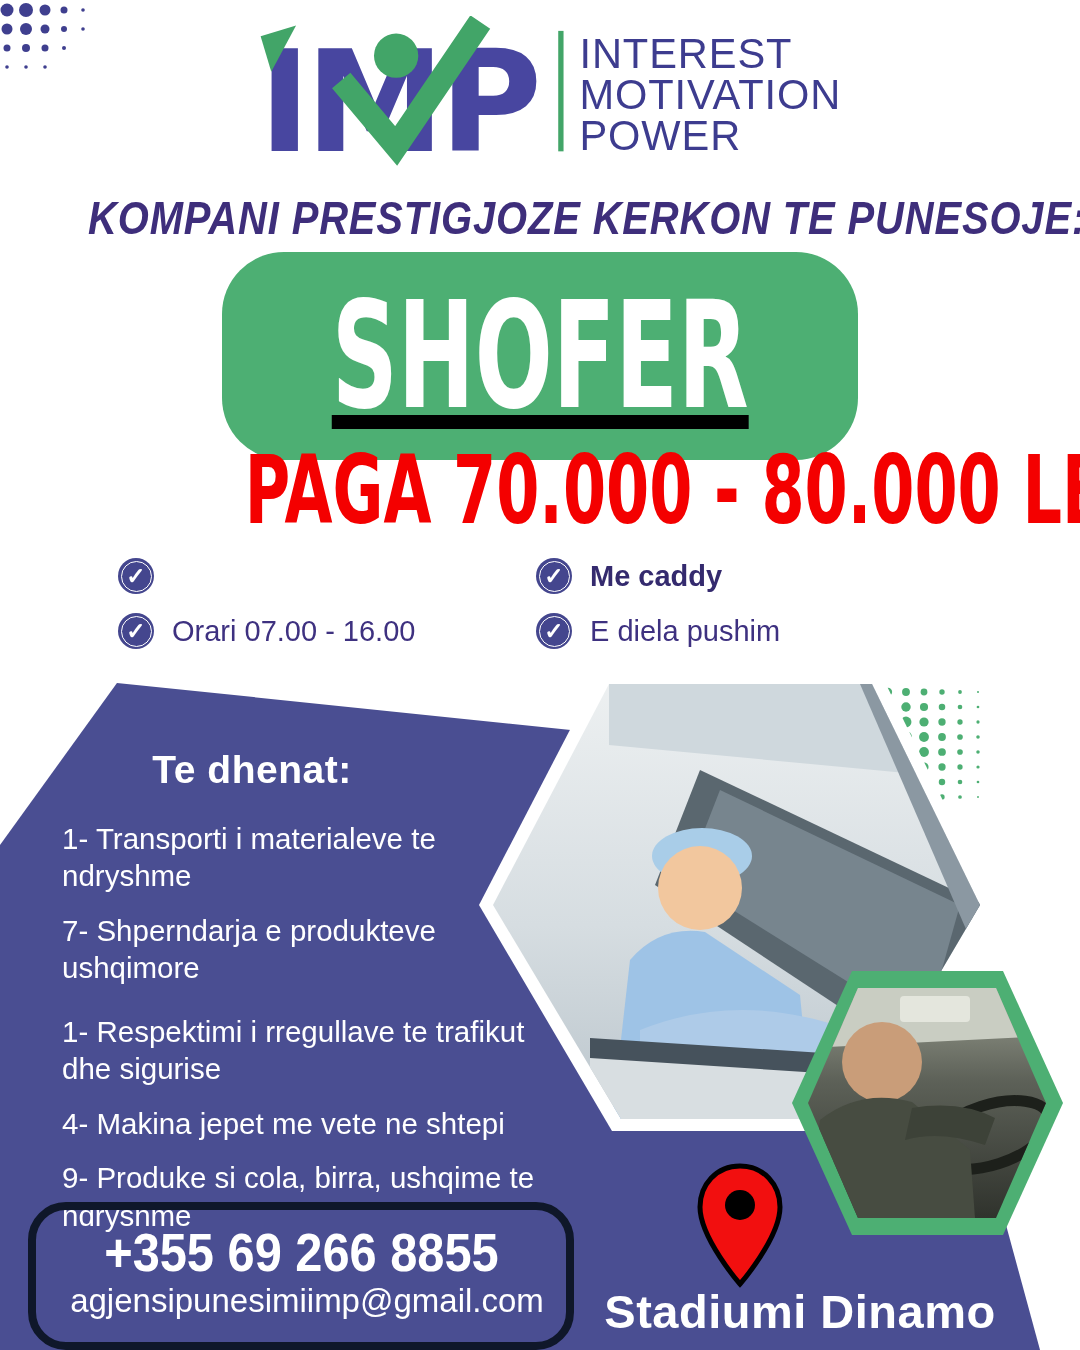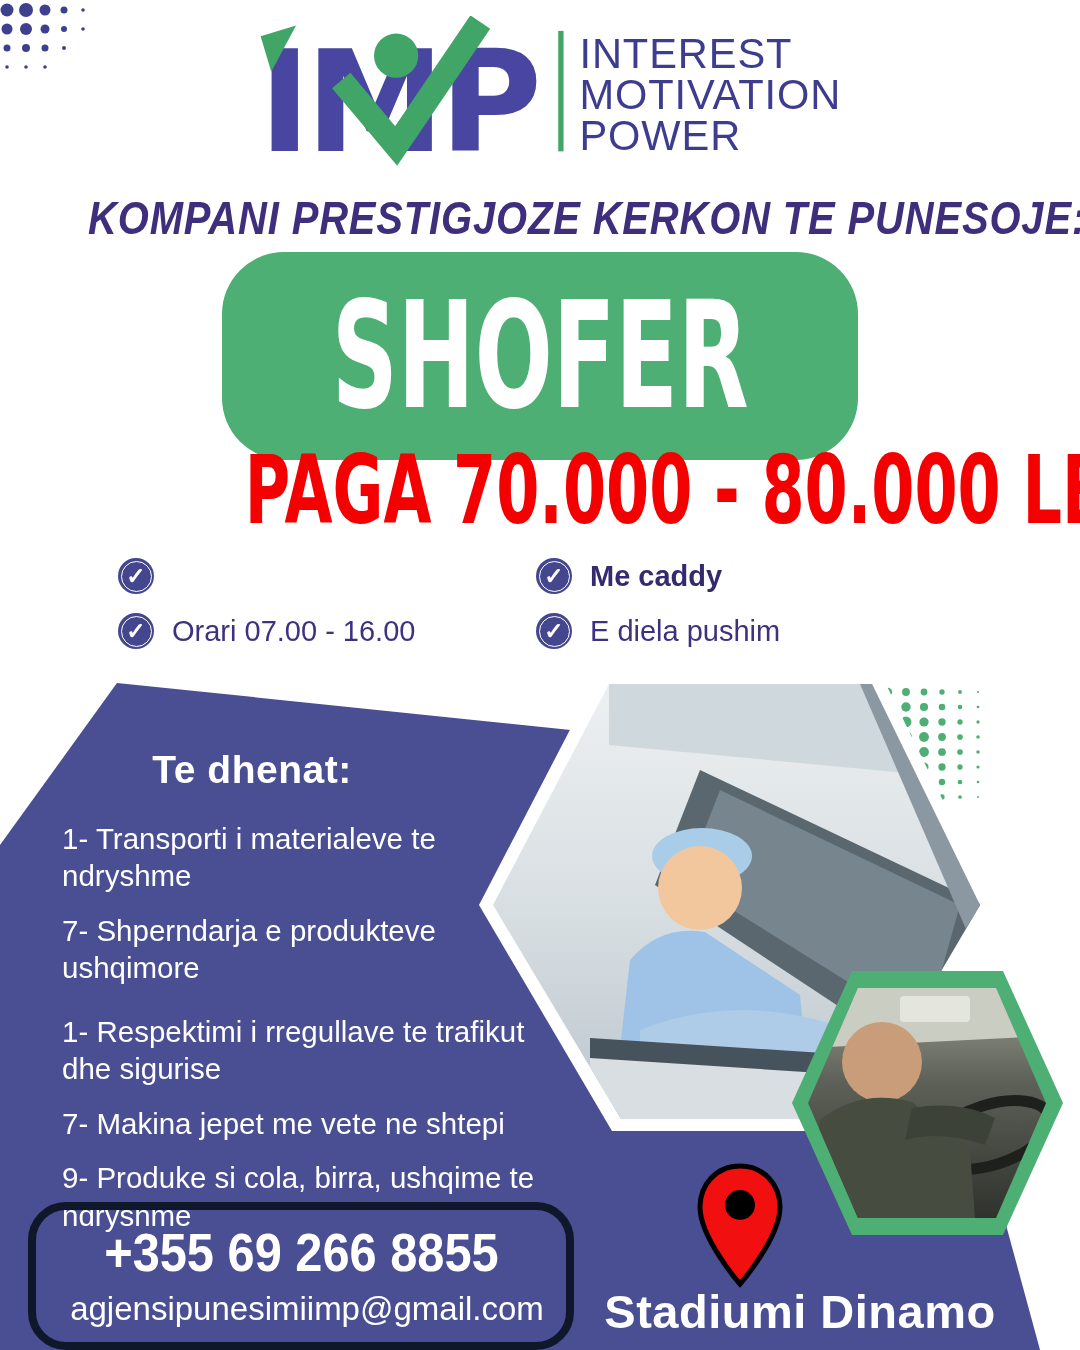--- a/index.html
+++ b/index.html
@@ -11,21 +11,21 @@
 
   
   .headline{
     left:0;right:0;top:190px;text-align:center;color:#3e2e7b;
     font-weight:bold;font-size:47px;letter-spacing:1px;white-space:nowrap;font-style:italic;
   }
   .headline>span{display:inline-block;transform:scaleX(.85);transform-origin:center;}
 
   .shofer-box{
     left:222px;top:252px;width:636px;height:208px;border-radius:62px;
-    background:#4daf73;display:flex;align-items:center;justify-content:center;
+    background:#4daf73;display:flex;align-items:center;justify-content:center;text-decoration:underline;
   }
   .shofer-box .title{
     font-family:"DejaVu Sans",sans-serif;font-weight:bold;color:#ffffff;
     font-size:148px;line-height:1;transform:scaleX(.62);transform-origin:center;
     letter-spacing:0px;white-space:nowrap;
   }
 
   .salary{
     left:0;right:0;top:444px;text-align:center;color:#f40000;
     font-family:"DejaVu Sans",sans-serif;font-weight:bold;font-size:94px;
@@ -69,21 +69,21 @@
 
   
   .contact-box{
     left:28px;top:1202px;width:546px;height:148px;border:8px solid #0f172a;
     border-radius:38px;box-sizing:border-box;color:#ffffff;text-align:center;
   }
   .contact-box .phone{
     margin-top:14px;font-size:53px;font-weight:bold;white-space:nowrap;line-height:1.1;
   }
   .contact-box .phone>span{display:inline-block;transform:scaleX(.92);transform-origin:center;}
-  .contact-box .email{margin-top:8px;font-size:33px;white-space:nowrap;padding-left:12px;}
+  .contact-box .email{font-size:33px;white-space:nowrap;padding-left:12px;}
 
   
   .location-label{
     left:580px;top:1284px;width:440px;text-align:center;color:#ffffff;
     font-size:47px;font-weight:bold;white-space:nowrap;letter-spacing:.5px;
   }
 
   svg{display:block;}
 </style>
 </head>
@@ -279,21 +279,21 @@
 
       <path d="M912,1108 Q960,1100 995,1118 L985,1145 Q940,1130 905,1140 Z" fill="#3d4238"></path>
     </g>
   </svg>
 
   <div class="abs details">
     <div class="heading">Te dhenat:</div>
     <div class="item">1- Transporti i materialeve te ndryshme</div>
     <div class="item">7- Shperndarja e produkteve ushqimore</div>
     <div class="item" style="margin-top:26px;">1- Respektimi i rregullave te trafikut dhe sigurise</div>
-    <div class="item">7- Makina jepet me vete ne shtepi</div>
+    <div class="item">4- Makina jepet me vete ne shtepi</div>
     <div class="item">9- Produke si cola, birra, ushqime te ndryshme</div>
   </div>
 
   <div class="abs contact-box">
     <div class="phone">
       <span>+355 69 266 8855</span>
     </div>
     <div class="email">agjensipunesimiimp@gmail.com</div>
   </div>
 

